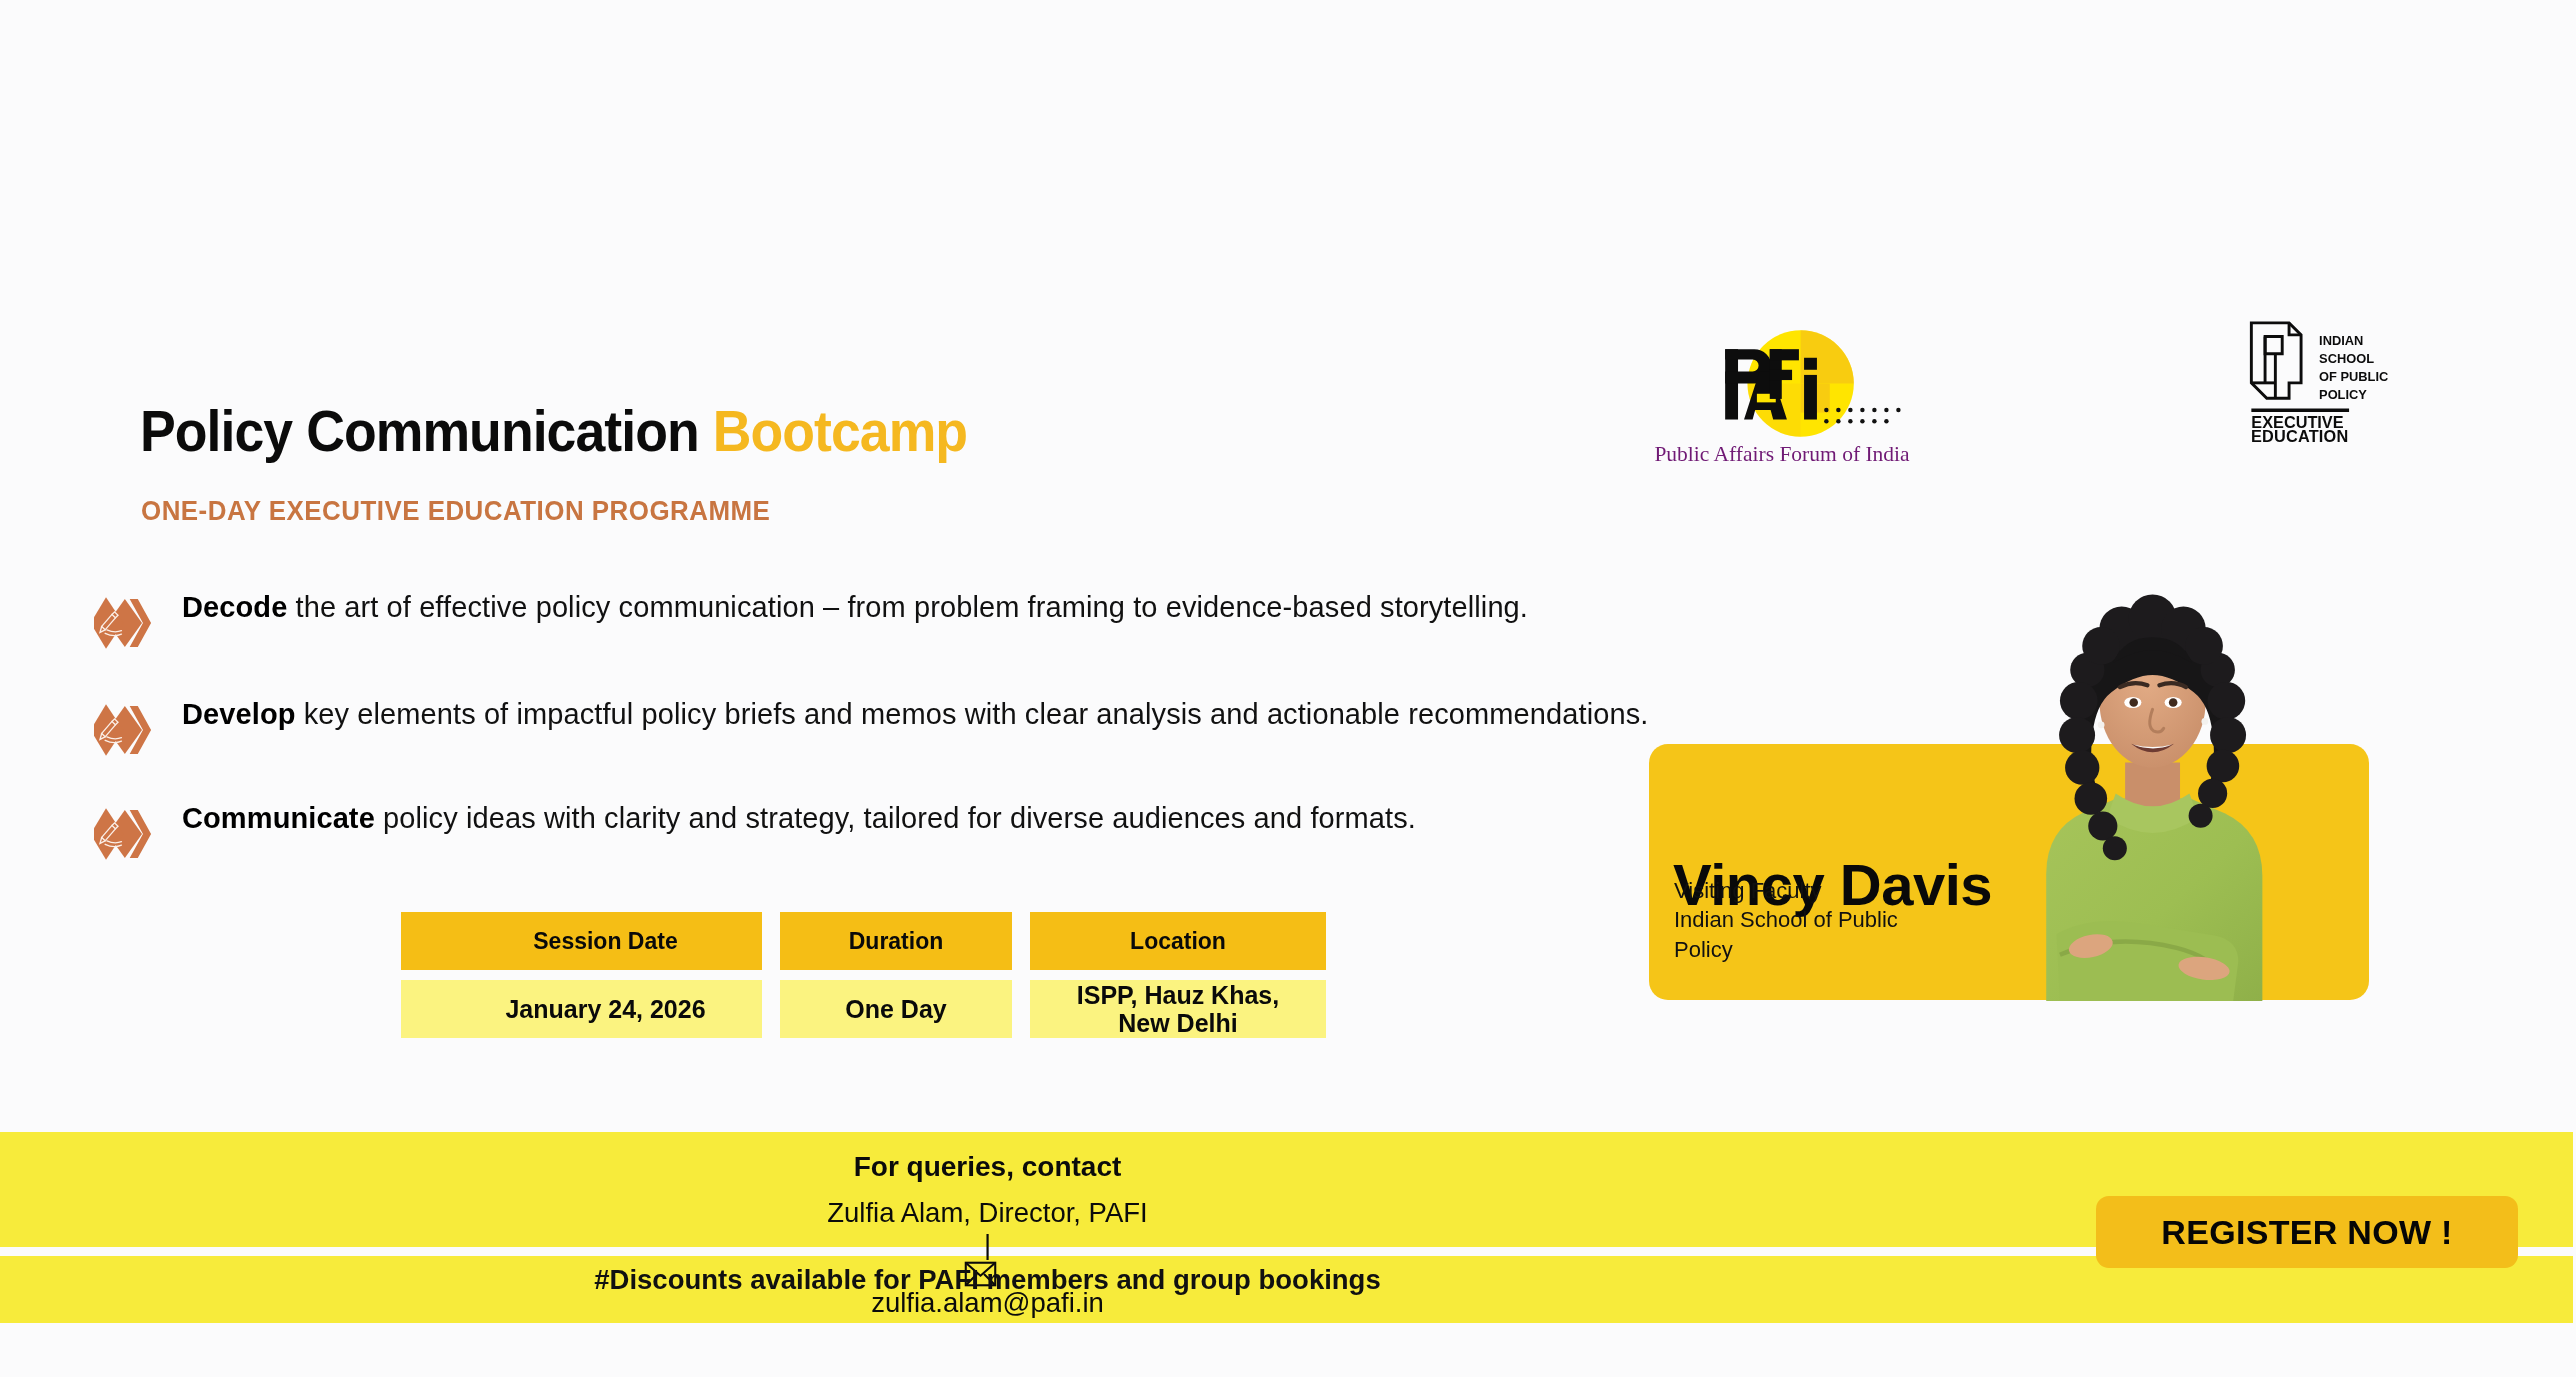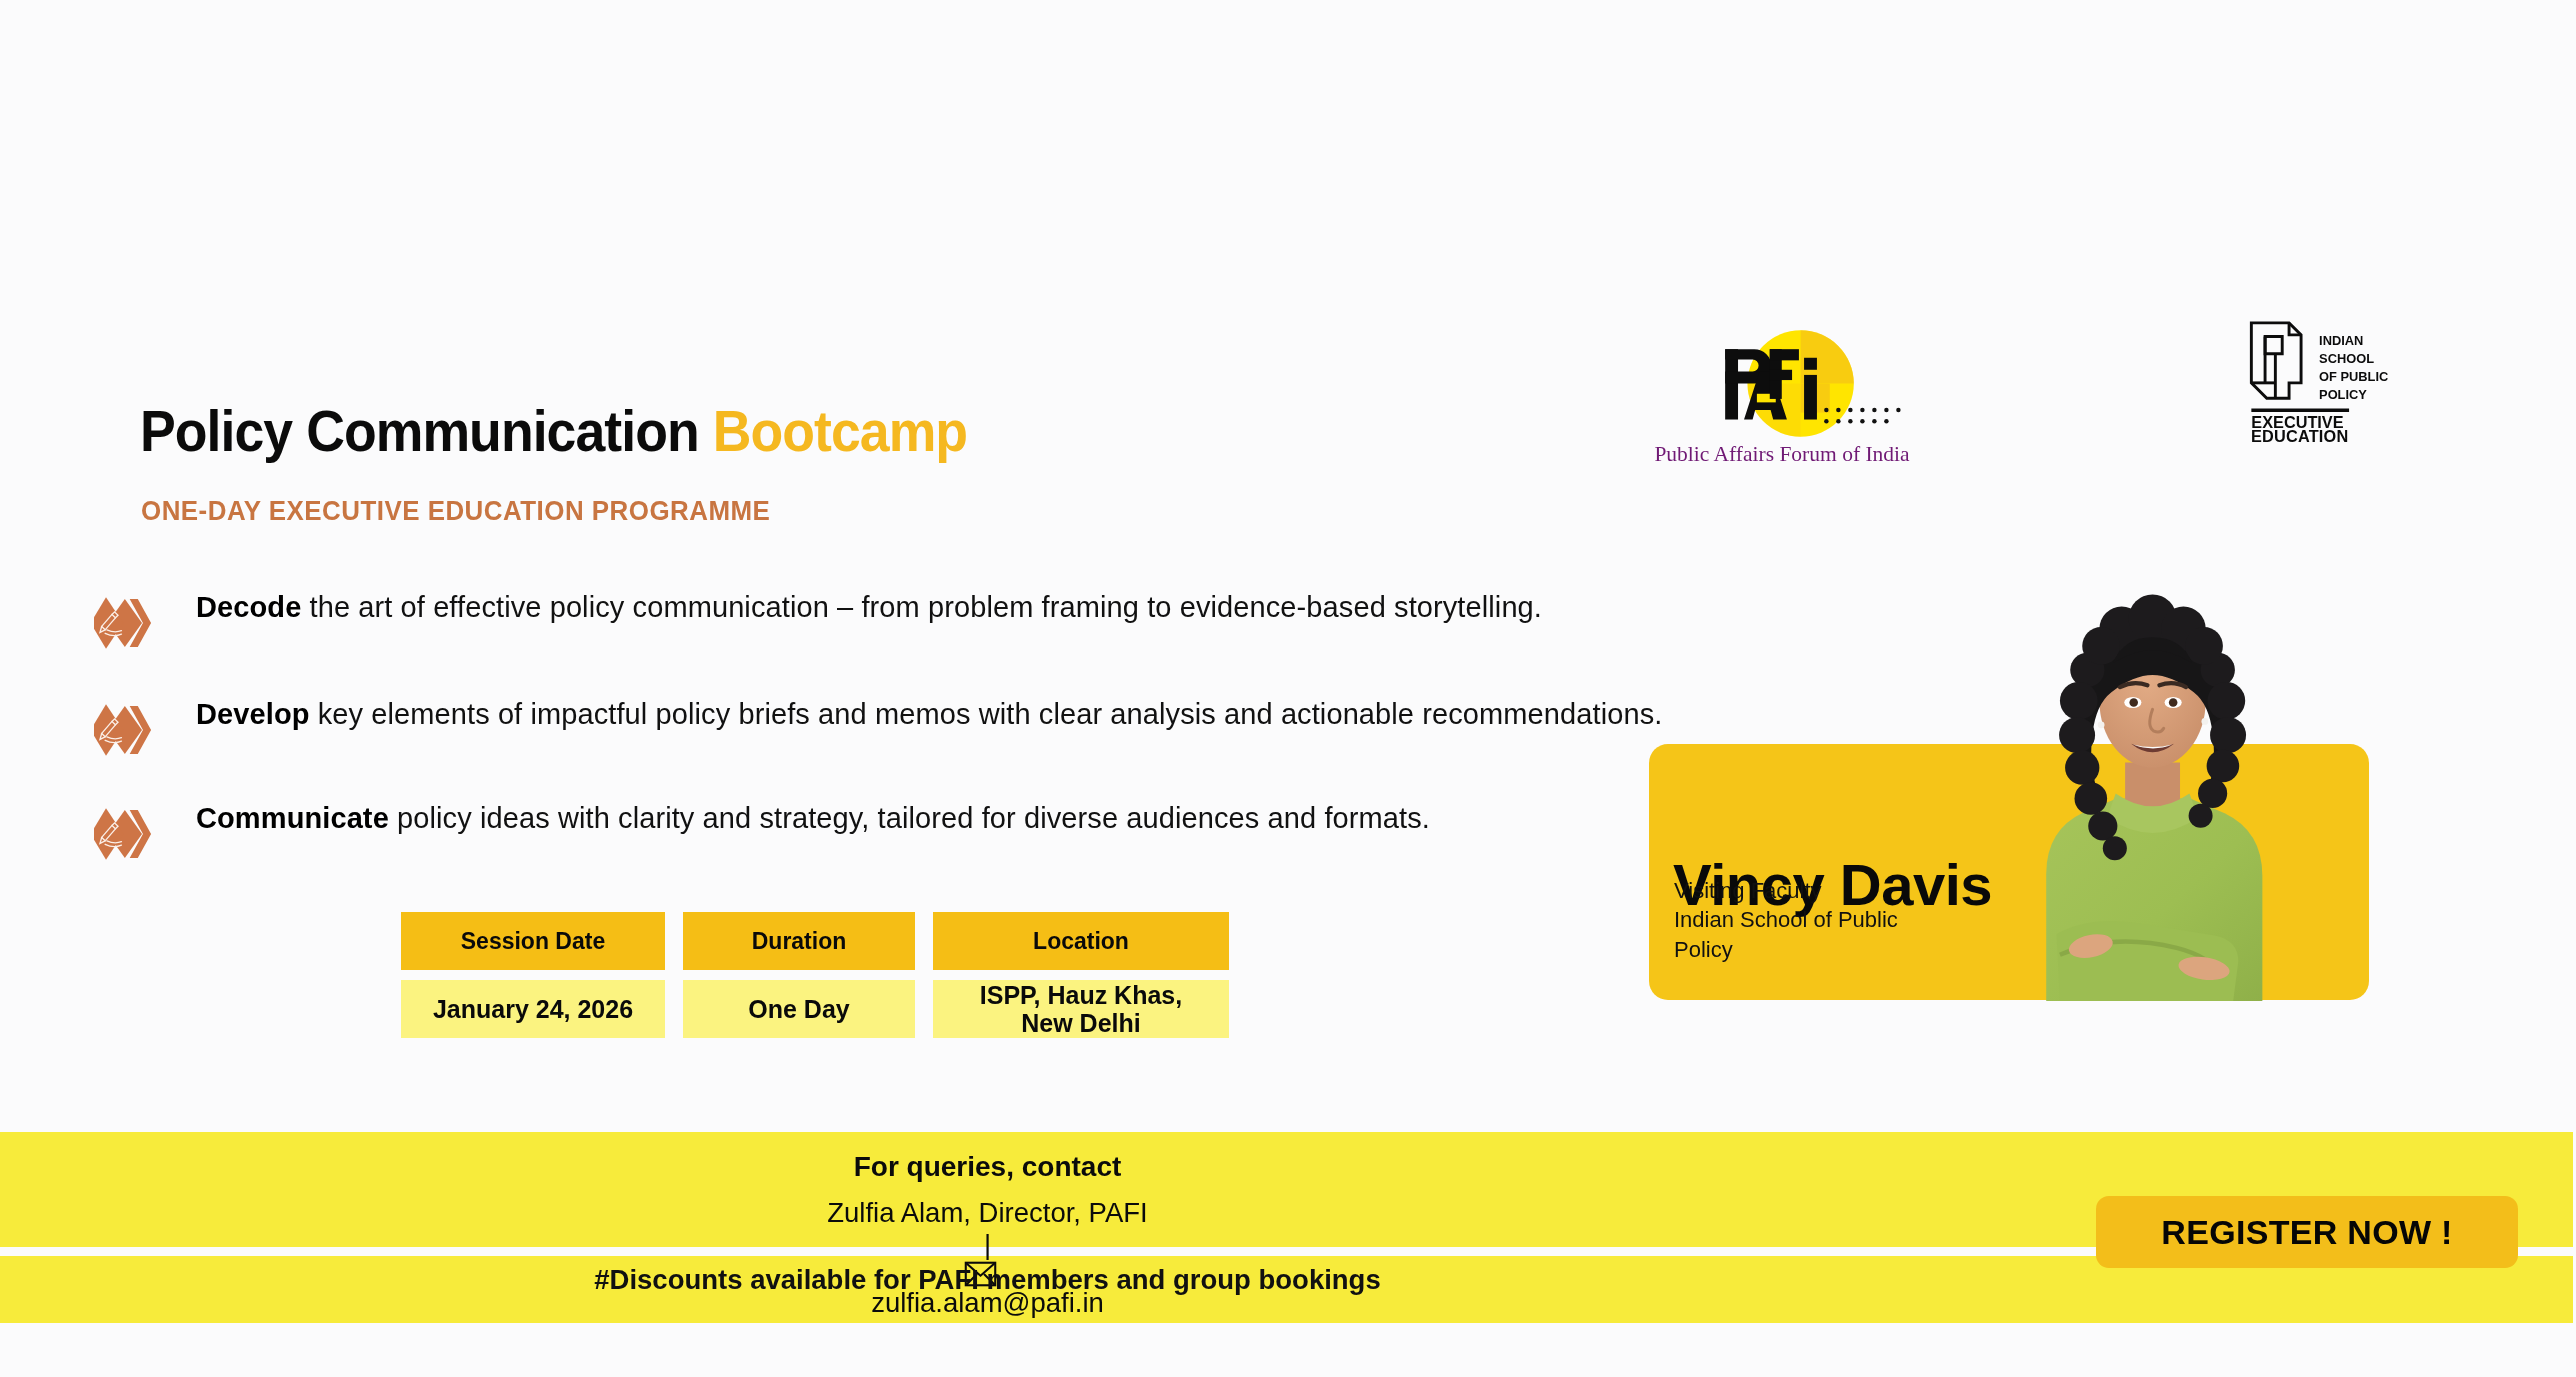--- a/index.html
+++ b/index.html
@@ -25,21 +25,21 @@
     font-size:27px;font-weight:700;letter-spacing:0.5px;
     color:#C87541;white-space:nowrap;
     font-family:"Liberation Sans Narrow","Liberation Sans",sans-serif;
     transform:scaleX(.96);transform-origin:left center;
   }
 
   
   .bullet{position:absolute;left:94px;display:flex;align-items:flex-start;}
   .bullet .bicon{width:72px;height:62px;flex:0 0 72px;position:relative;margin-top:3.4px;}
   .bullet .btext{
-    margin-left:30px;
+    margin-left:16px;
     font-size:29px;line-height:1.29;color:#111;
     font-family:"Liberation Sans Narrow","Liberation Sans",sans-serif;
     max-width:1477px;
     letter-spacing:0.1px;
   }
   .bullet .btext b{font-weight:700;color:#000;}
   #b0{top:589px;}
   #b1{top:696px;}
   #b2{top:800px;}
 
@@ -47,21 +47,21 @@
   #table{position:absolute;left:401px;top:912px;}
   .trow{display:flex;gap:18px;}
   .trow + .trow{margin-top:10.3px;}
   .cell{
     display:flex;align-items:center;justify-content:center;text-align:center;
     font-family:"Liberation Sans",sans-serif;
     font-weight:700;color:#0a0a0a;
   }
   .thead .cell{background:#F5BE15;height:58px;font-size:23px;}
   .tbody .cell{background:#FBF380;height:58px;font-size:25px;line-height:1.12;}
-  .c0{width:264px;}
+  .c0{width:313px;padding-left:48px;}
   .c1{width:232px;}
   .c2{width:296px;}
 
   
   #speakercard{
     position:absolute;left:1649px;top:744px;width:720px;height:256px;
     background:#F5C518;border-radius:19px;
   }
   #speakername{
     position:absolute;left:1673px;top:807px;

